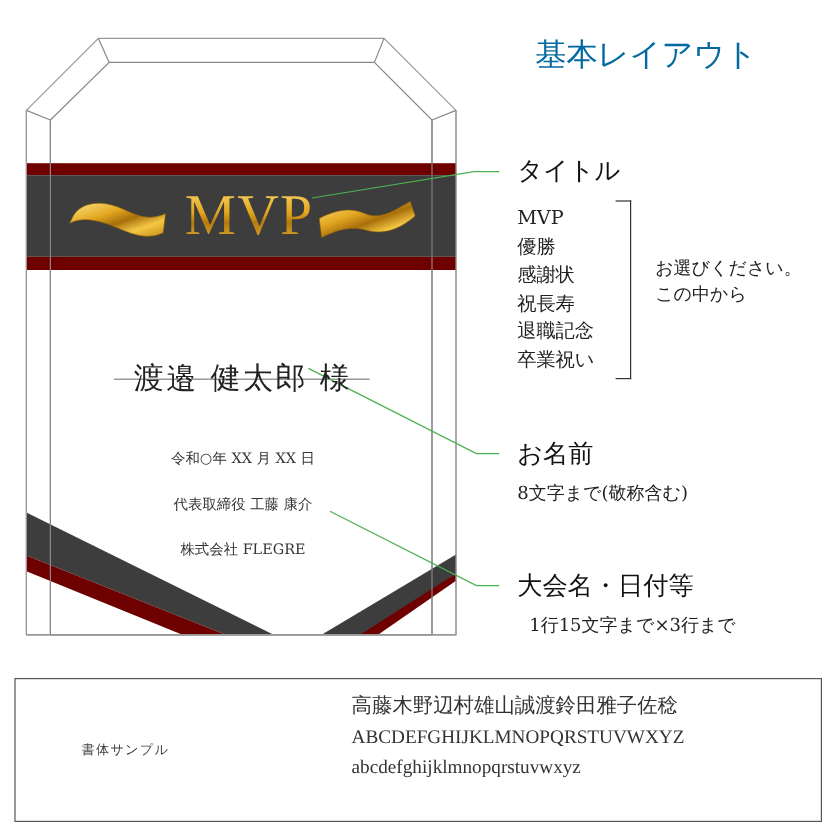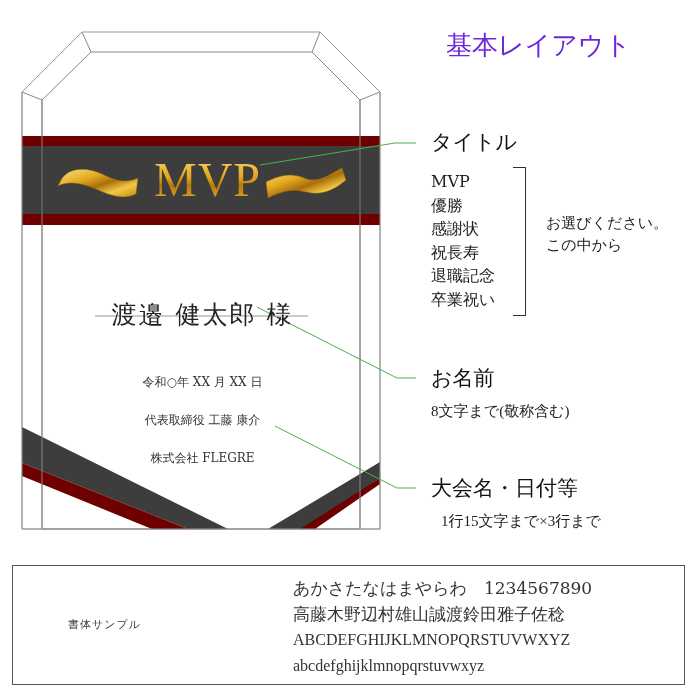--- a/index.html
+++ b/index.html
@@ -10,27 +10,27 @@
   .mvp-text { position: absolute; left: 150px; top: 152px; width: 115px; text-align: center;
               font-family: "Liberation Serif", "DejaVu Serif", serif; font-size: 48px; line-height: 56px;
               letter-spacing: 1px; color: #d9a01a;
               background: linear-gradient(180deg, #ffe27a 0%, #e2a51c 45%, #b57a0e 60%, #f0c040 100%);
               -webkit-background-clip: text; background-clip: text; -webkit-text-fill-color: transparent; }
   .recipient { left: 95px; top: 270px; width: 215px; text-align: center; font-size: 25px;
                letter-spacing: 2px; color: #222; white-space: nowrap; margin-top: 28px; }
   .details { left: 95px; top: 356px; width: 215px; text-align: center; font-size: 12px;
              line-height: 23px; color: #333; }
   .details div { white-space: nowrap; margin-top: 15px; }
-  .page-title { left: 446px; top: 28px; font-size: 26px; color: #6d28d9; white-space: nowrap; }
+  .page-title { left: 446px; top: 28px; font-size: 26px; color: #0369a1; white-space: nowrap; }
   .section-head { font-weight: normal; font-size: 21px; color: #111; white-space: nowrap; }
   .title-options { left: 431px; top: 170px; font-size: 16px; line-height: 23.5px; color: #222; }
   .bracket { left: 513px; top: 167px; width: 12px; height: 147px; border-top: 1.5px solid #333;
              border-right: 1.5px solid #333; border-bottom: 1.5px solid #333; }
   .choose-note { left: 546px; top: 212px; font-size: 15px; line-height: 22px; color: #222; white-space: nowrap; }
-  .sub-note { font-size: 15px; color: #222; white-space: nowrap; font-family: Liberation Serif, serif; }
+  .sub-note { font-size: 15px; color: #222; white-space: nowrap; }
   .sample-box { left: 12px; top: 565px; width: 673px; height: 120px; border: 1.5px solid #555; box-sizing: border-box; }
   .sample-label { left: 68px; top: 617px; font-size: 11px; color: #404040; letter-spacing: 1px; white-space: nowrap; }
   .sample-lines { left: 293px; top: 576px; font-size: 17px; line-height: 25.5px; color: #333; }
   .sample-lines div { white-space: nowrap; }
   .mono { font-family: Liberation Serif, serif; font-size: 16px; letter-spacing: 0px; }
 </style>
 </head>
 <body>
 
 <svg id="plaque" viewBox="0 0 700 560" xmlns="http://www.w3.org/2000/svg">
@@ -107,17 +107,16 @@
 
 <div class="abs section-head" style="left:431px; top:364px;">お名前</div>
 <div class="abs sub-note" style="left:431px; top:402px;">8文字まで(敬称含む)</div>
 
 <div class="abs section-head" style="left:431px; top:474px;">大会名・日付等</div>
 <div class="abs sub-note" style="left:441px; top:512px;">1行15文字まで×3行まで</div>
 
 <div class="abs sample-box"></div>
 <div class="abs sample-label">書体サンプル</div>
 <div class="abs sample-lines">
-  <div>あかさたなはまやらわ　1234567890</div>
   <div>高藤木野辺村雄山誠渡鈴田雅子佐稔</div>
   <div class="mono">ABCDEFGHIJKLMNOPQRSTUVWXYZ</div>
   <div class="mono">abcdefghijklmnopqrstuvwxyz</div>
 </div>
 
 </body></html>

